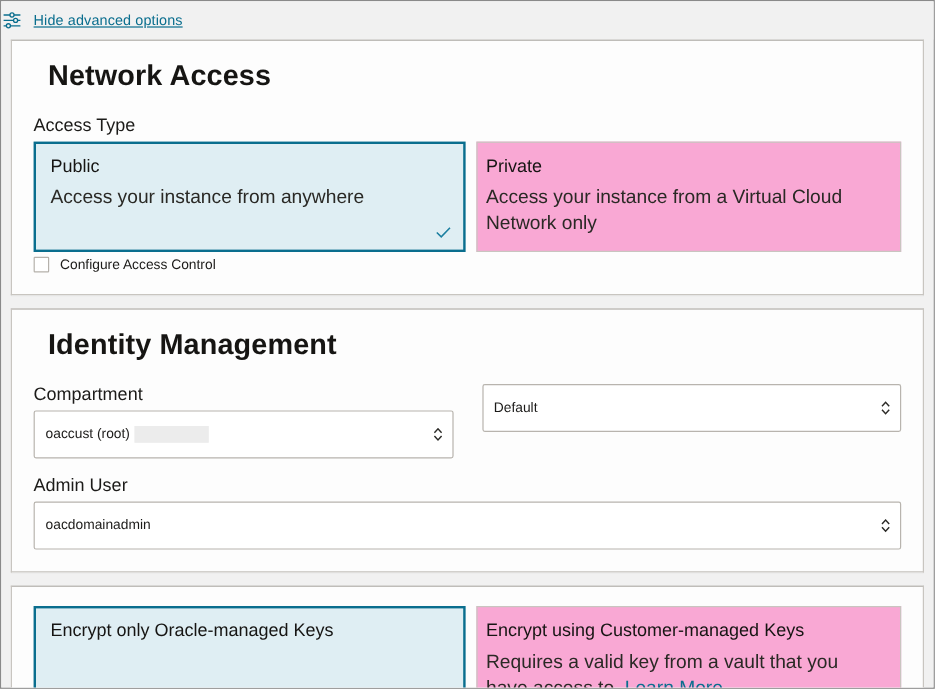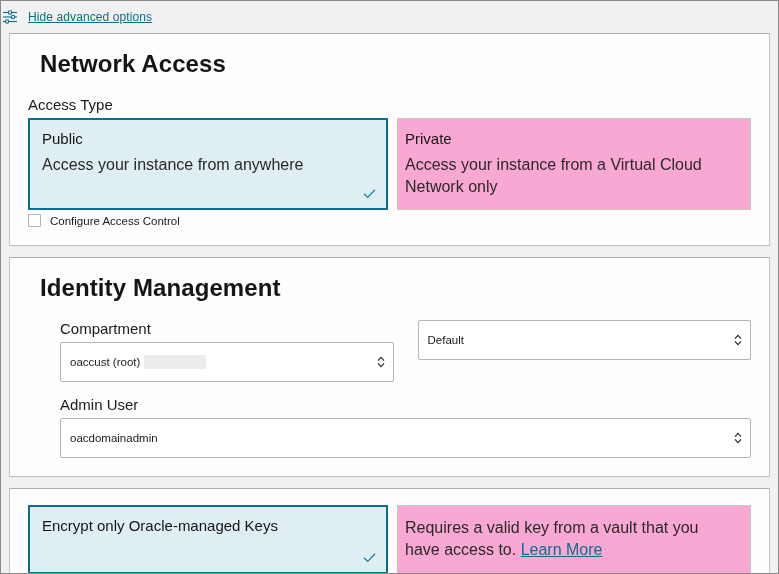--- a/index.html
+++ b/index.html
@@ -108,21 +108,21 @@
     border: 1px solid #b5b1ab;
     background: #fff;
     border-radius: 1px;
     margin-right: 9px;
     flex: none;
     cursor: pointer;
   }
   .cb-label { font-size: 11.5px; color: #1c1b19; cursor: pointer; }
 
   
-  .form-row { display: flex; gap: 24px; margin-bottom: 14px; margin-left: 32px; }
+  .form-row { display: flex; gap: 24px; margin-bottom: 14px; }
   .form-col { flex: 1 1 0; min-width: 0; }
   .form-col.full { flex: 1 1 100%; }
   .select-wrap { position: relative; }
   .select-box {
     height: 40px;
     border: 1px solid #b8b4ae;
     background: #fff;
     font-size: 11.5px;
     color: #1c1b19;
     display: flex;
@@ -259,20 +259,21 @@
       <div class="card-row">
 
         <div class="card selected">
           <div class="card-title">Encrypt only Oracle-managed Keys</div>
           <svg class="card-check" viewBox="0 0 17 17">
             <polyline points="3,8.8 6.7,12.4 14,4.8" fill="none" stroke="#1b7fa0" stroke-width="1.3"></polyline>
           </svg>
         </div>
 
         <div class="card">
+          <div class="card-title">Encrypt using Customer-managed Keys</div>
           <div class="card-desc"><span>Requires a valid key from a vault that you have access to. </span><span class="card-link">Learn More</span></div>
         </div>
 
       </div>
     </div>
   </div>
 
 </div>
 
 </body></html>

